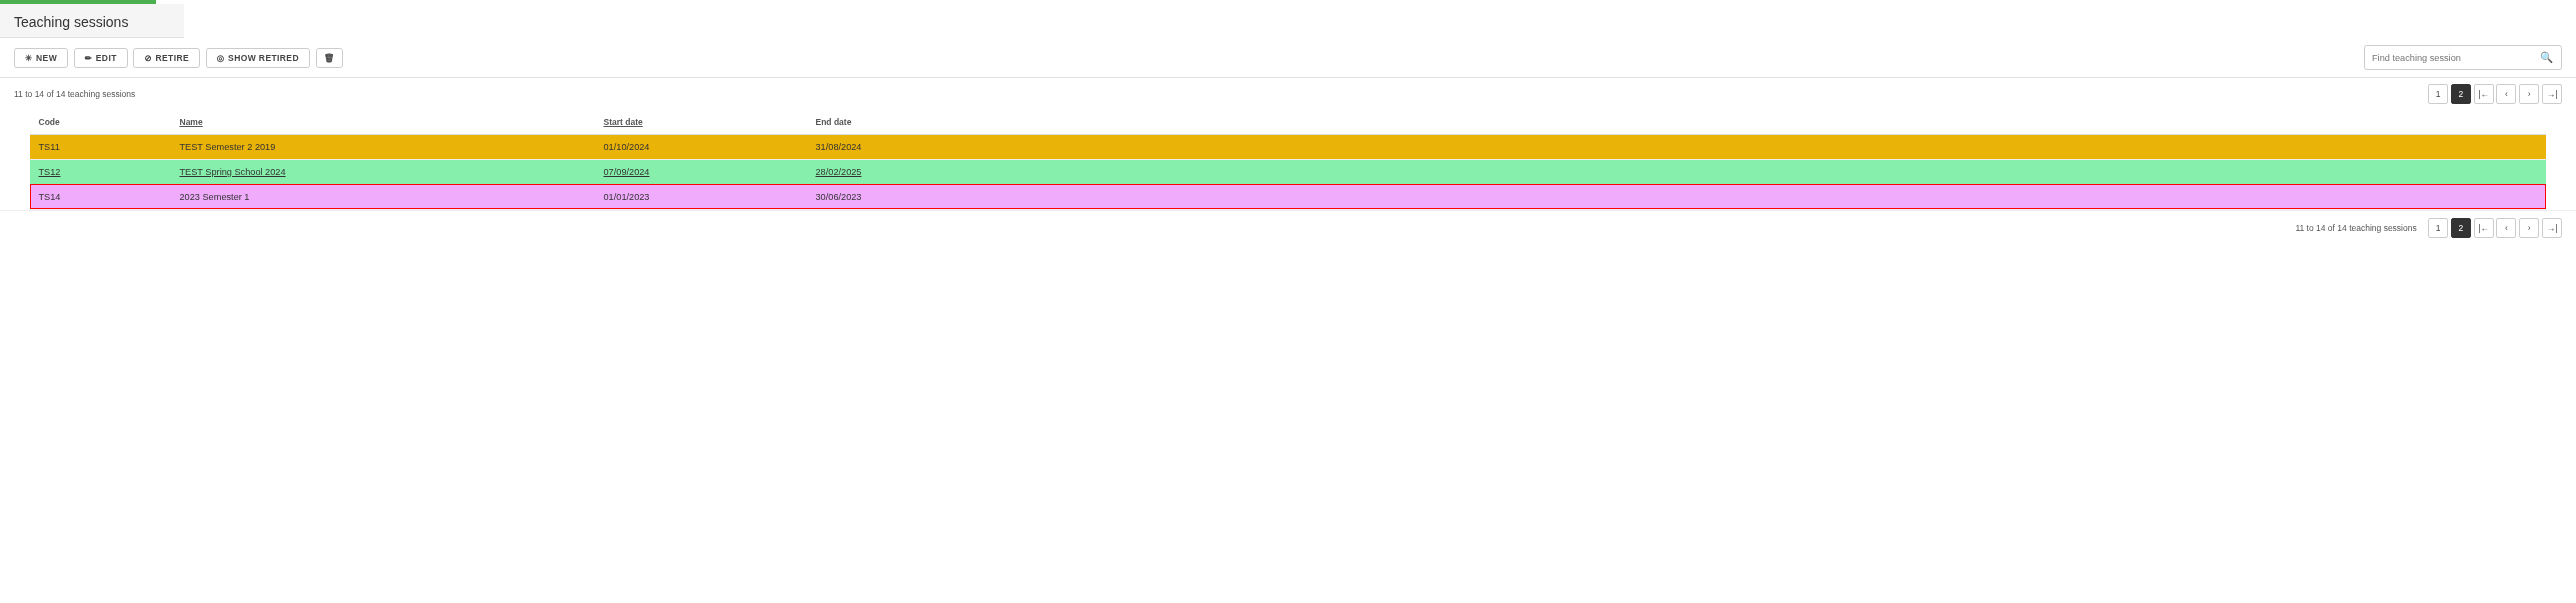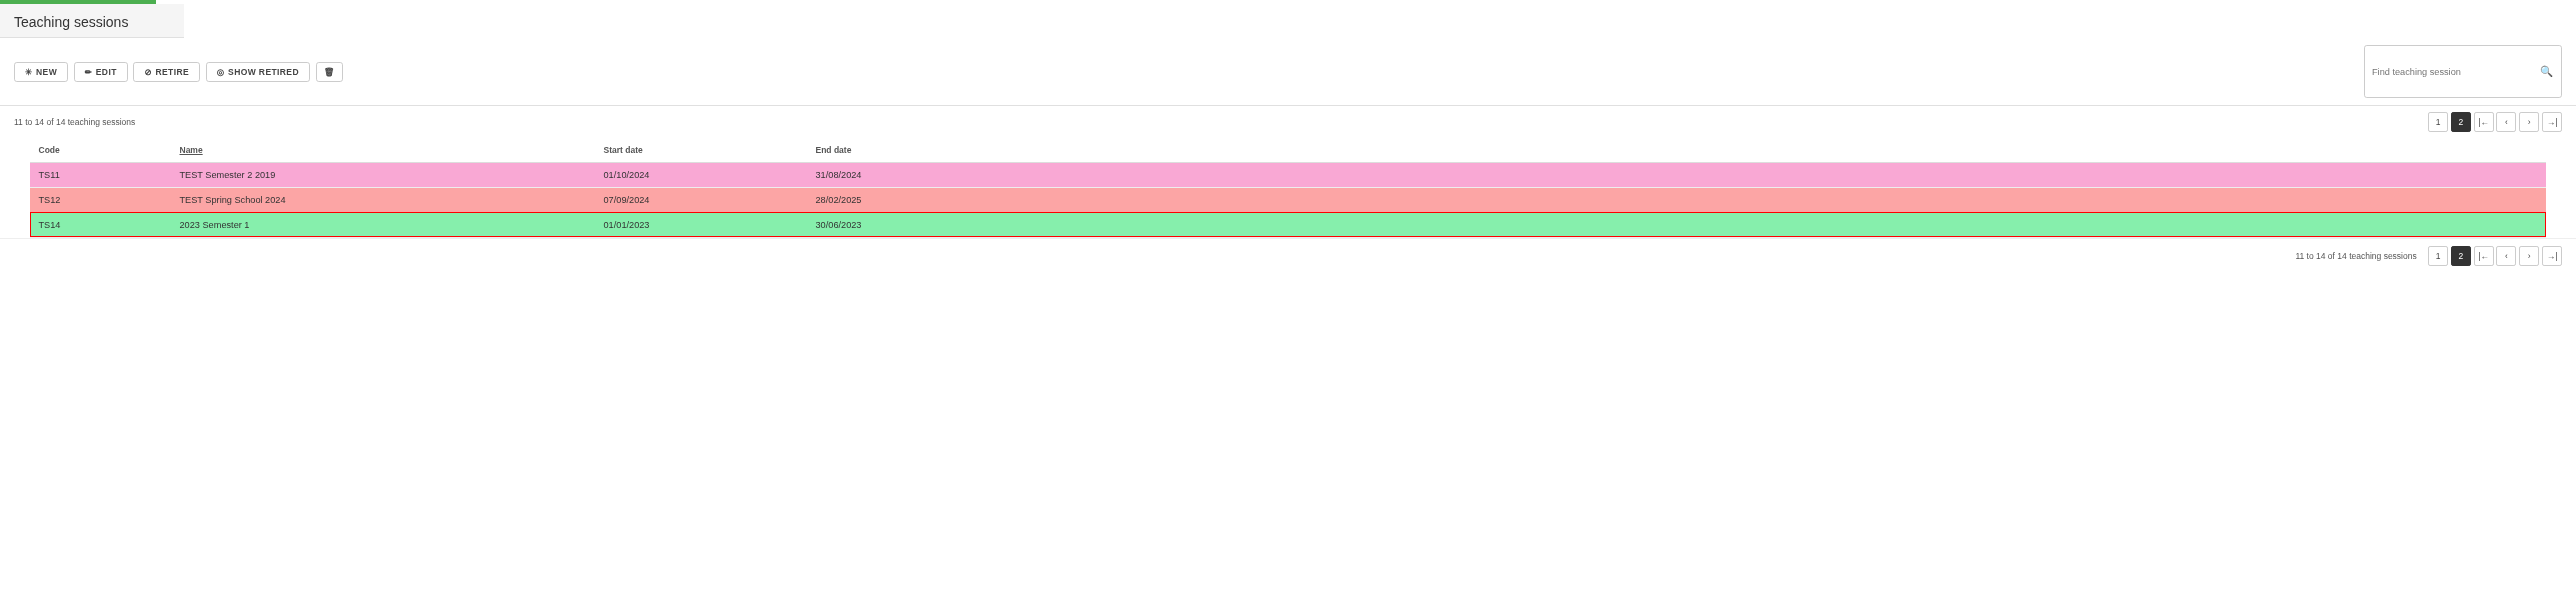--- a/index.html
+++ b/index.html
@@ -56,21 +56,21 @@
 
     .btn-new {
       border-color: #ccc;
     }
 
     .search-box {
       display: flex;
       align-items: center;
       border: 0.7px solid #ccc;
       border-radius: 2.8px;
-      padding: 19px 7px;
+      padding: 5px 7px;
       width: 198px;
       background: #fff;
     }
 
     .search-input {
       border: none;
       outline: none;
       width: 100%;
       font-size: 9.2px;
       color: #333;
@@ -215,38 +215,38 @@
     <button class="page-btn">→|</button>
   </div>
 </div>
 
 <div class="table-wrapper">
   <table>
     <thead>
       <tr>
         <th style="width:141px;">Code</th>
         <th style="width:424px;text-decoration:underline;">Name</th>
-        <th style="width:212px;">Start date</th>
+        <th style="width:212px;text-decoration:underline;">Start date</th>
         <th>End date</th>
       </tr>
     </thead>
     <tbody id="table-body">
-    <tr style="background: #f9a8d4;">
+    <tr style="background: #eab308;">
           <td>TS11</td>
           <td>TEST Semester 2 2019</td>
           <td>01/10/2024</td>
           <td>31/08/2024</td>
         </tr>
-        <tr style="background: #fca5a5;">
+        <tr style="background: #86efac; text-decoration: underline;">
           <td>TS12</td>
           <td>TEST Spring School 2024</td>
           <td>07/09/2024</td>
           <td>28/02/2025</td>
         </tr>
-        <tr style="outline: red solid 1.4px; outline-offset: -1.4px; background: #86efac;">
+        <tr style="outline: red solid 1.4px; outline-offset: -1.4px; background: #f0abfc;">
           <td>TS14</td>
           <td>2023 Semester 1</td>
           <td>01/01/2023</td>
           <td>30/06/2023</td>
         </tr>
       </tbody>
   </table>
 </div>
 
 <div class="bottom-pagination">

